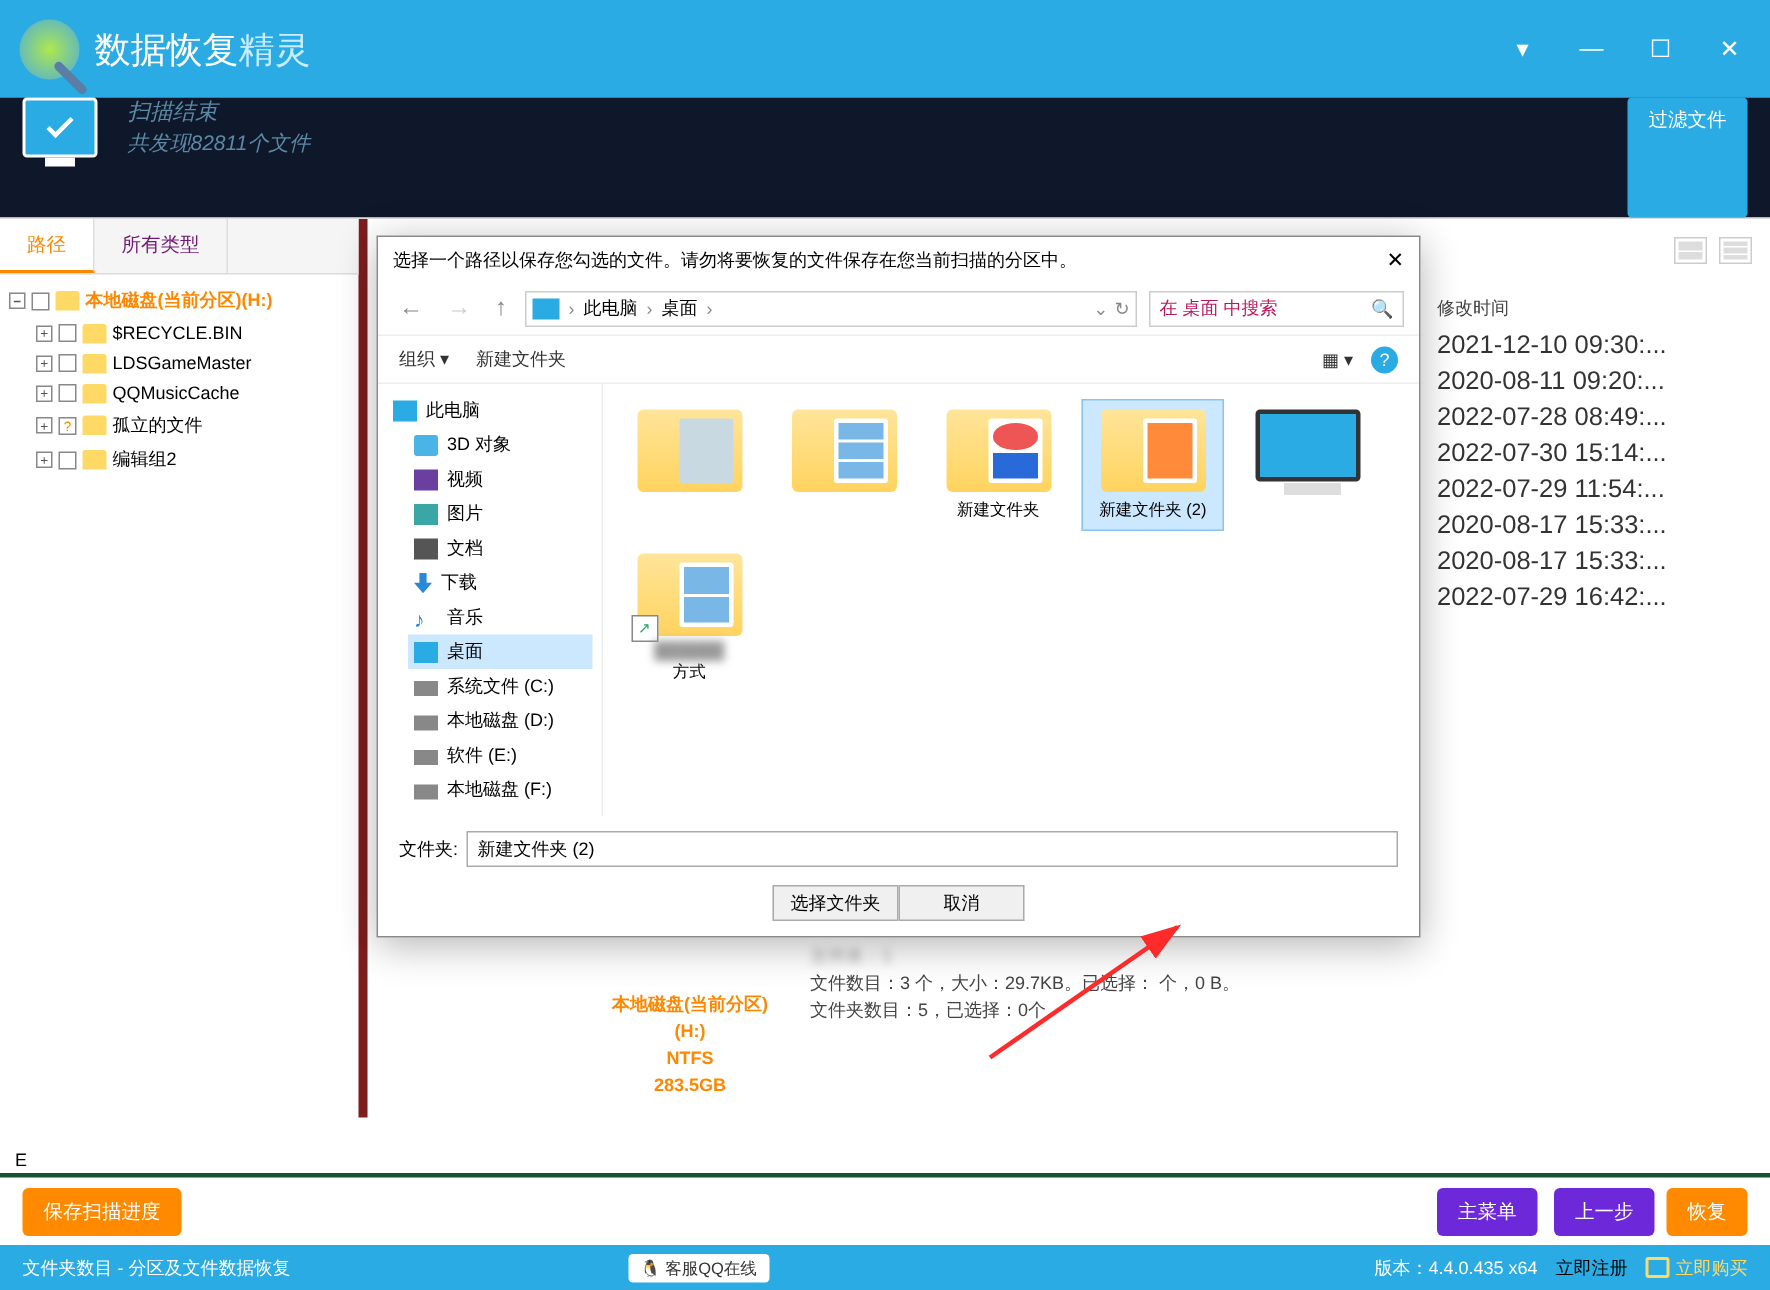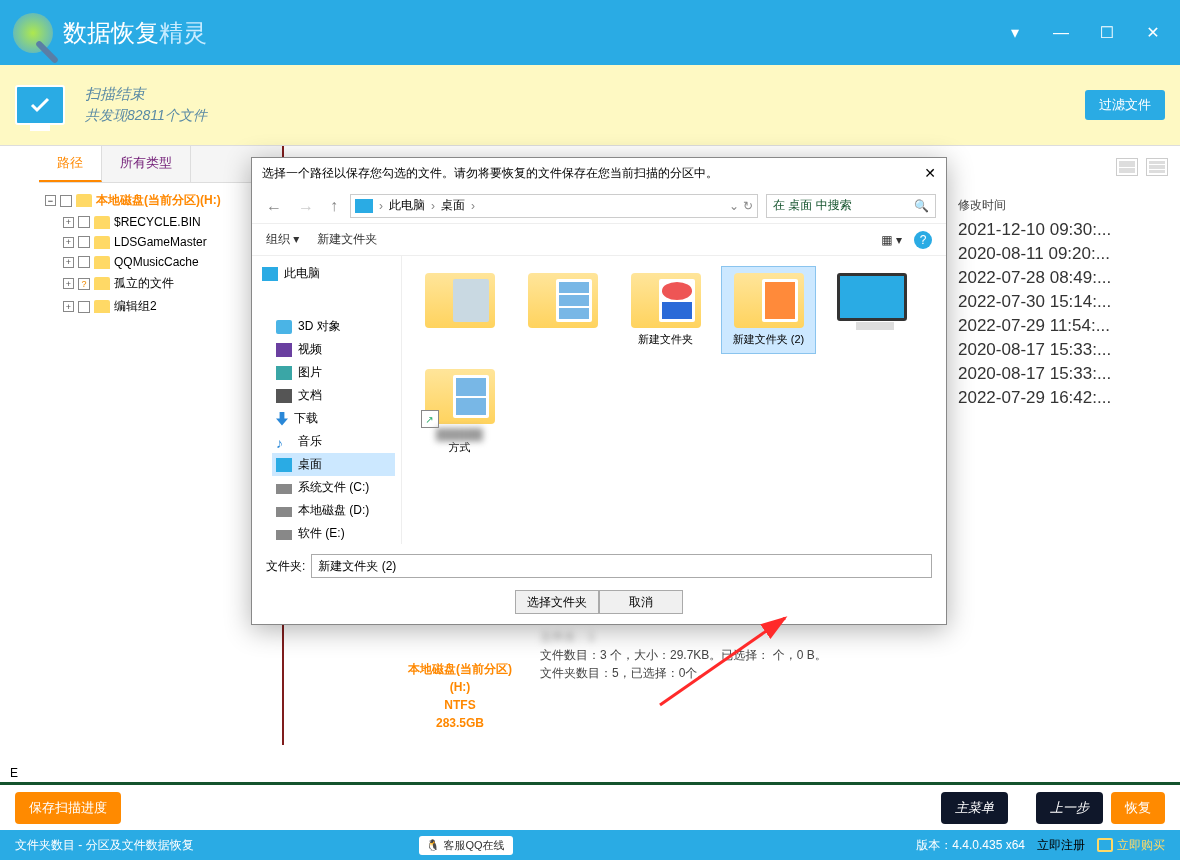--- a/index.html
+++ b/index.html
@@ -6,30 +6,30 @@
 body { width: 1180px; height: 860px; background: #fff; position: relative; overflow: hidden; }
 
 .titlebar { height: 65px; background: linear-gradient(#2aabe4, #2aabe4); display: flex; align-items: center; padding: 0 13px; }
 .logo-icon { width: 40px; height: 40px; border-radius: 50%; background: radial-gradient(#aee84e, #4aaae0); position: relative; margin-right: 10px; }
 .logo-icon::after { content: ""; position: absolute; width: 28px; height: 6px; background: #5a7ea5; transform: rotate(45deg); bottom: -2px; right: -8px; border-radius: 3px; }
 .app-title { color: #fff; font-size: 24px; font-weight: 500; }
 .app-title .light { color: #c9ecff; font-weight: 300; }
 .title-buttons { margin-left: auto; display: flex; gap: 18px; }
 .title-btn { width: 28px; height: 20px; color: #fff; display: flex; align-items: center; justify-content: center; cursor: pointer; font-size: 16px; }
 
-.status-bar { height: 80px; background: #fef9c3; display: flex; align-items: center; padding: 0 15px; }
+.status-bar { height: 80px; background: #0f172a; display: flex; padding: 0 15px; }
 .monitor-icon { width: 50px; height: 40px; background: #2aabe4; border: 2px solid #fff; border-radius: 3px; position: relative; display: flex; align-items: center; justify-content: center; }
 .monitor-icon::after { content: ""; position: absolute; bottom: -8px; width: 20px; height: 6px; background: #fff; left: 50%; transform: translateX(-50%); }
 .status-text { margin-left: 20px; }
 .status-title { color: #5a8aa5; font-size: 15px; font-style: italic; }
 .status-sub { color: #5a8aa5; font-size: 14px; font-style: italic; margin-top: 3px; }
 .filter-btn { margin-left: auto; background: #2aabe4; color: #fff; padding: 6px 14px; border-radius: 3px; font-size: 13px; }
 
 .main-area { display: flex; height: 600px; border-top: 1px solid #ddd; }
-.left-panel { width: 245px; background: #fff; border-right: 2px solid #7f1d1d; margin-left: 39px; }
+.left-panel { width: 245px; background: #fff; border-right: 6px solid #7f1d1d; }
 .tabs { display: flex; border-bottom: 1px solid #ddd; background: #f5f5f5; }
 .tab { padding: 8px 18px; font-size: 13px; color: #701a75; border-right: 1px solid #ddd; }
 .tab.active { color: #ff8800; background: #fff; border-bottom: 2px solid #ff8800; }
 .tree { padding: 6px; font-size: 12px; }
 .tree-item { display: flex; align-items: center; padding: 3px 0; gap: 4px; }
 .tree-item.root { color: #ff8800; font-weight: bold; }
 .tree-expand { width: 11px; height: 11px; border: 1px solid #888; display: inline-flex; align-items: center; justify-content: center; font-size: 9px; color: #555; }
 .tree-cb { width: 12px; height: 12px; border: 1px solid #888; }
 .tree-folder { width: 16px; height: 13px; background: #ffd966; border-radius: 2px 2px 0 0; }
 .tree-label { white-space: nowrap; }
@@ -43,52 +43,52 @@
 .date-list .hdr { font-size: 12px; padding: 4px 8px; color: #444; }
 .date-list .dr { padding: 2px 8px; font-size: 17px; }
 
 .disk-card { position: absolute; left: 400px; top: 660px; width: 120px; text-align: center; font-size: 12px; color: #ff8800; font-weight: bold; line-height: 1.5; }
 .meta-lines { position: absolute; left: 540px; top: 628px; font-size: 12px; color: #444; line-height: 1.5; }
 .letter-e { position: absolute; left: 10px; top: 766px; font-size: 12px; }
 
 .bottom-bar { position: absolute; bottom: 30px; left: 0; right: 0; height: 48px; display: flex; align-items: center; padding: 0 15px; border-top: 3px solid #14532d; background: #fff; }
 .btn { padding: 7px 14px; border-radius: 4px; font-size: 13px; color: #fff; border: none; cursor: pointer; }
 .btn-orange { background: #ff8a00; }
-.btn-teal { background: #0f172a; margin-left: 20px; font-style: italic; }
+.btn-teal { background: #6d28d9; margin-left: 3px; }
 .btn-right { margin-left: auto; display: flex; gap: 8px; }
 
 .footer { position: absolute; bottom: 0; left: 0; right: 0; height: 30px; background: #2aabe4; color: #fff; font-size: 12px; display: flex; align-items: center; padding: 0 15px; }
 .footer-left { flex: 1; }
 .qq-badge { background: #fff; color: #333; padding: 2px 8px; border-radius: 3px; font-size: 11px; display: flex; align-items: center; gap: 3px; }
 .qq-badge .q { color: #e33; font-weight: bold; }
 .footer-right { display: flex; align-items: center; gap: 12px; }
 .footer-link { color: #000000; cursor: pointer; }
 .buy-link { color: #ffd966; display: flex; align-items: center; gap: 4px; }
 .cart { width: 16px; height: 14px; border: 2px solid #ffd966; border-radius: 2px; position: relative; }
 
 
 .dialog { position: absolute; left: 251px; top: 157px; width: 696px; height: 468px; background: #fff; border: 1px solid #888; box-shadow: 0 5px 25px rgba(0,0,0,0.3); display: flex; flex-direction: column; }
 .dialog-title { height: 30px; display: flex; align-items: center; padding: 0 10px; font-size: 12px; }
 .dialog-title .x { margin-left: auto; font-size: 14px; cursor: pointer; }
 .dialog-nav { height: 36px; display: flex; align-items: center; padding: 0 10px; font-size: 12px; gap: 8px; border-bottom: 1px solid #eee; }
 .nav-arrow { color: #888; font-size: 16px; padding: 0 4px; }
 .breadcrumb-box { flex: 1; height: 24px; border: 1px solid #ccc; display: flex; align-items: center; padding: 0 4px; gap: 6px; font-size: 12px; }
 .bc-icon { width: 18px; height: 14px; background: #2aabe4; }
 .bc-sep { color: #888; }
-.search-box { width: 170px; height: 24px; border: 1px solid #ccc; display: flex; align-items: center; padding: 0 6px; font-size: 12px; color: #14532d; }
+.search-box { width: 170px; height: 24px; border: 1px solid #ccc; display: flex; align-items: center; padding: 0 6px; font-size: 12px; color: #be185d; }
 .search-box .mag { margin-left: auto; }
 .dialog-toolbar { height: 32px; display: flex; align-items: center; padding: 0 14px; font-size: 12px; color: #333; border-bottom: 1px solid #eee; gap: 18px; }
 .dialog-toolbar .right { margin-left: auto; display: flex; gap: 12px; align-items: center; }
 .q-icon { width: 18px; height: 18px; border-radius: 50%; background: #2aabe4; color: #fff; display: flex; align-items: center; justify-content: center; font-size: 12px; }
 
 .dialog-body { flex: 1; display: flex; overflow: hidden; }
 .dialog-tree { width: 150px; border-right: 1px solid #eee; padding: 6px; font-size: 12px; }
 .dt-item { display: flex; align-items: center; gap: 6px; padding: 3px 4px; }
 .dt-item.sel { background: #cce8ff; }
-.dt-sub { margin-left: 14px; margin-top: 30px; }
+.dt-sub { margin-left: 14px; }
 .dt-ico { width: 16px; height: 14px; background: #2aabe4; flex-shrink: 0; }
 .dt-ico.obj { background: #4ab4e6; border-radius: 2px; }
 .dt-ico.vid { background: #6a3fa0; }
 .dt-ico.pic { background: #3aa6a6; }
 .dt-ico.doc { background: #555; }
 .dt-ico.dl { width: 12px; height: 14px; background: #2a88d8; clip-path: polygon(30% 0, 70% 0, 70% 50%, 100% 50%, 50% 100%, 0 50%, 30% 50%); }
 .dt-ico.mus { color: #2a88d8; background: none; font-size: 14px; }
 .dt-ico.desk { background: #2aabe4; }
 .dt-ico.disk { background: #888; height: 10px; margin-top: 2px; }
 

